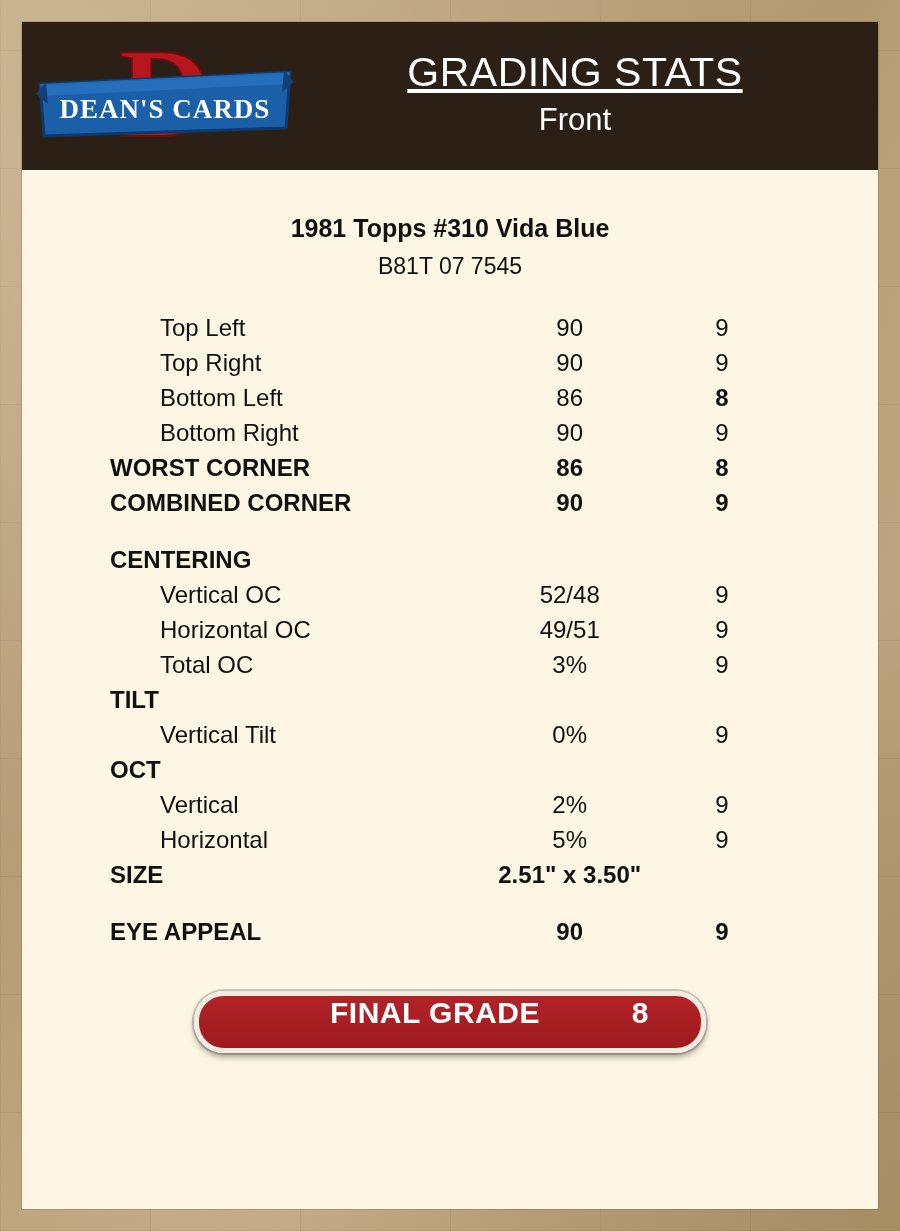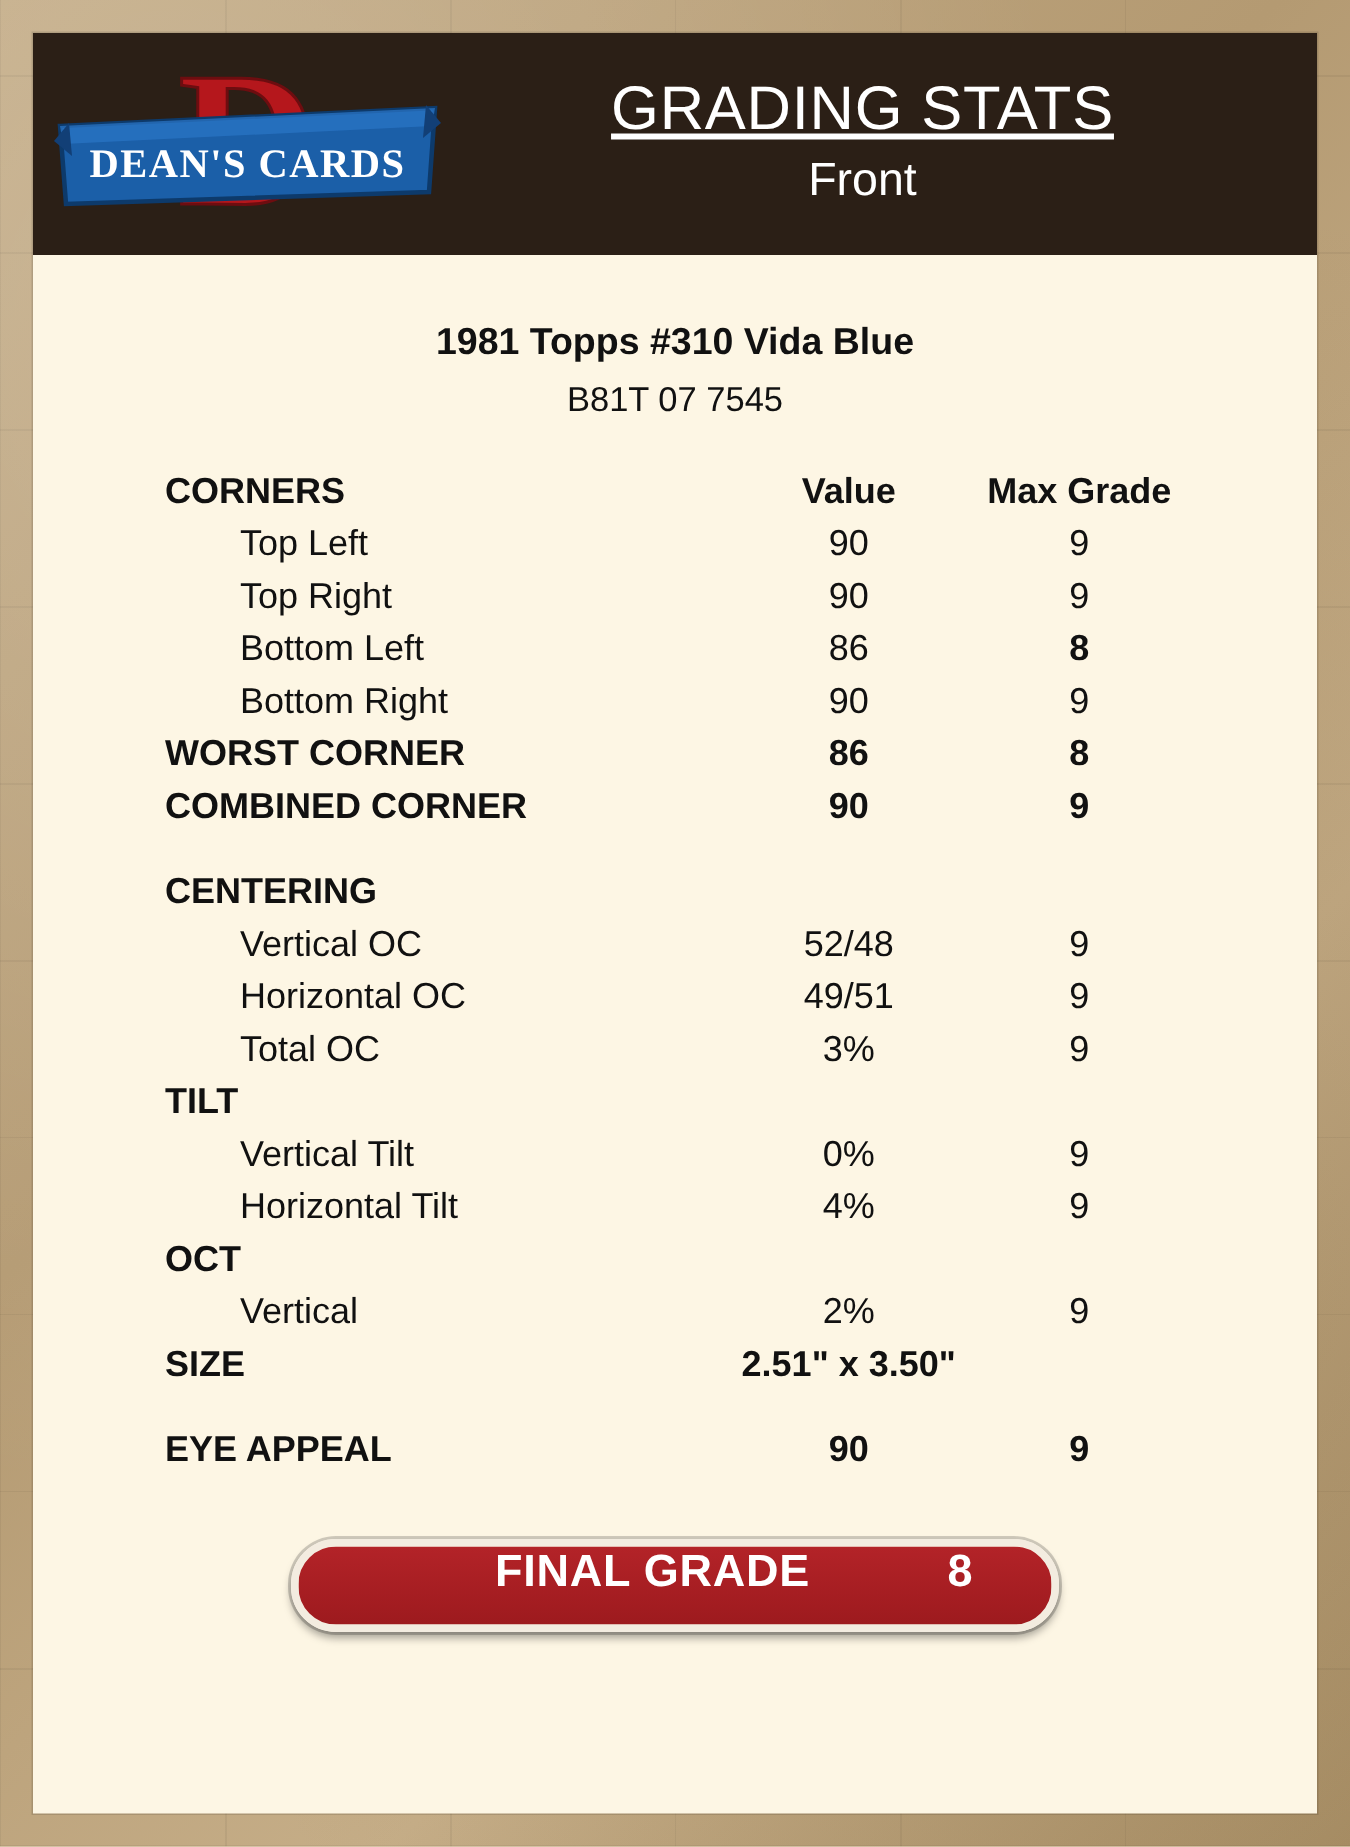--- a/index.html
+++ b/index.html
@@ -180,25 +180,20 @@
   </div>
 
   <div class="card-info">
     <div class="card-title">1981 Topps #310 Vida Blue</div>
     <div class="card-serial">B81T 07 7545</div>
   </div>
 
   <table class="stats">
     <tbody>
 
-      <tr class="section-head">
-        <td class="col-label">CORNERS</td>
-        <td class="col-value">Value</td>
-        <td class="col-grade">Max Grade</td>
-      </tr>
 
       <tr>
         <td class="col-label indent">Top Left</td>
         <td class="col-value">90</td>
         <td class="col-grade">9</td>
       </tr>
       <tr>
         <td class="col-label indent">Top Right</td>
         <td class="col-value">90</td>
         <td class="col-grade">9</td>
@@ -253,34 +248,34 @@
       <tr class="section-head">
         <td class="col-label">TILT</td>
         <td class="col-value"></td>
         <td class="col-grade"></td>
       </tr>
       <tr>
         <td class="col-label indent">Vertical Tilt</td>
         <td class="col-value">0%</td>
         <td class="col-grade">9</td>
       </tr>
-      <tr>
-        <td class="col-label indent">Horizontal Tilt</td>
-        <td class="col-value">4%</td>
-        <td class="col-grade">9</td>
-      </tr>
 
       <tr class="section-head">
         <td class="col-label">OCT</td>
         <td class="col-value"></td>
         <td class="col-grade"></td>
       </tr>
       <tr>
         <td class="col-label indent">Vertical</td>
         <td class="col-value">2%</td>
+        <td class="col-grade">9</td>
+      </tr>
+      <tr>
+        <td class="col-label indent">Horizontal</td>
+        <td class="col-value">5%</td>
         <td class="col-grade">9</td>
       </tr>
 
       <tr class="section-head">
         <td class="col-label">SIZE</td>
         <td class="col-value size-value">2.51" x 3.50"</td>
         <td class="col-grade"></td>
       </tr>
 
       <tr class="spacer">

